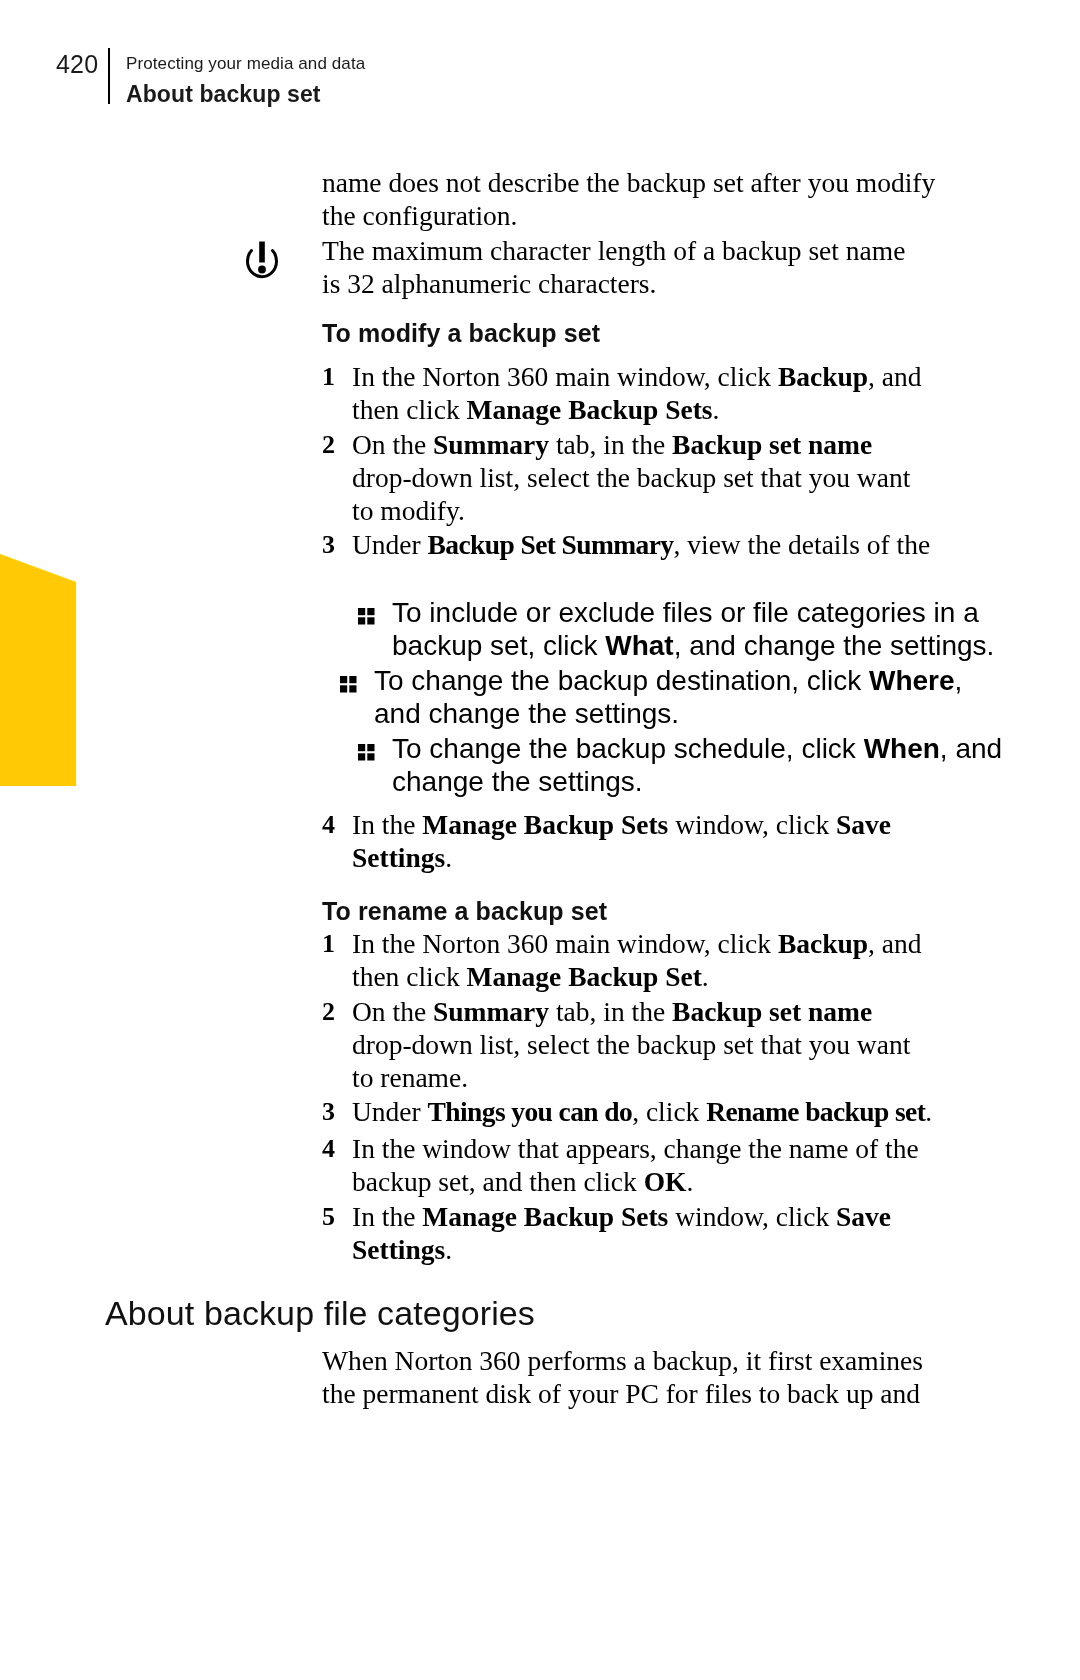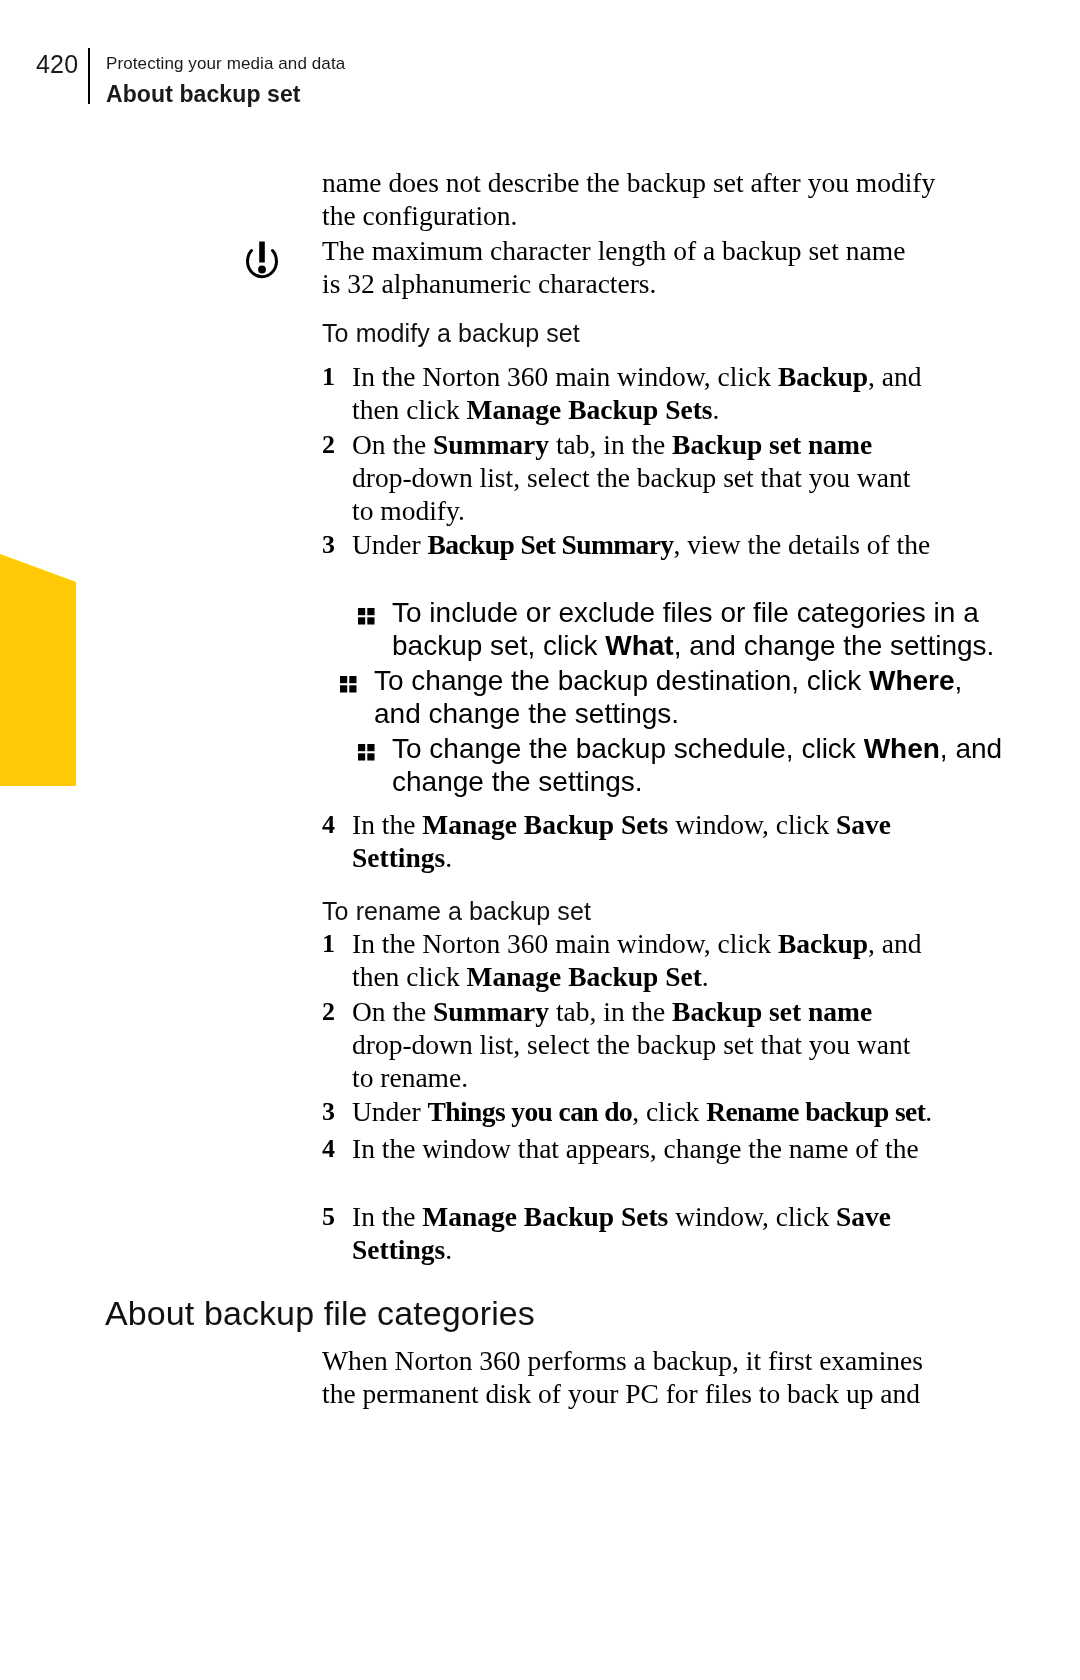--- a/index.html
+++ b/index.html
@@ -27,20 +27,21 @@
     align-items: flex-start;
   }
   .folio {
     font-family: "Liberation Sans", sans-serif;
     font-size: 25px;
     line-height: 32px;
     color: #1a1a1a;
     width: 52px;
     text-align: left;
     letter-spacing: 0.2px;
+    margin-left: 20px;
   }
   .header-rule {
     width: 2px;
     background: #000000;
     height: 56px;
     margin: 0 16px 0 0;
     flex: 0 0 2px;
   }
   .header-lines {
     font-family: "Liberation Sans", sans-serif;
@@ -94,21 +95,21 @@
     left: 240px;
     top: 238px;
     width: 44px;
     height: 44px;
   }
 
   
   .sub-head {
     position: absolute;
     font-family: "Liberation Sans", sans-serif;
-    font-weight: 400;
+    font-weight: 700;
     font-size: 25px;
     line-height: 30px;
     color: #111;
     letter-spacing: 0.1px;
     white-space: pre;
   }
 
   .section-head {
     position: absolute;
     font-family: "Liberation Sans", sans-serif;
@@ -299,20 +300,21 @@
     <div class="step-num">3</div>
     <div class="step-body">
       <span class="ln"><span>Under </span><b class="tight">Things you can do</b><span>, click </span><b class="tight">Rename backup set</b><span>.</span></span>
     </div>
   </div>
 
   <div class="step" style="left:322px; top:1132px; width:640px;">
     <div class="step-num">4</div>
     <div class="step-body">
       <span class="ln">In the window that appears, change the name of the</span>
+      <span class="ln"><span>backup set, and then click </span><b>OK</b><span>.</span></span>
     </div>
   </div>
 
   <div class="step" style="left:322px; top:1200px; width:640px;">
     <div class="step-num">5</div>
     <div class="step-body">
       <span class="ln"><span>In the </span><b>Manage Backup Sets</b><span> window, click </span><b>Save</b></span>
       <span class="ln"><b>Settings</b><span>.</span></span>
     </div>
   </div>

